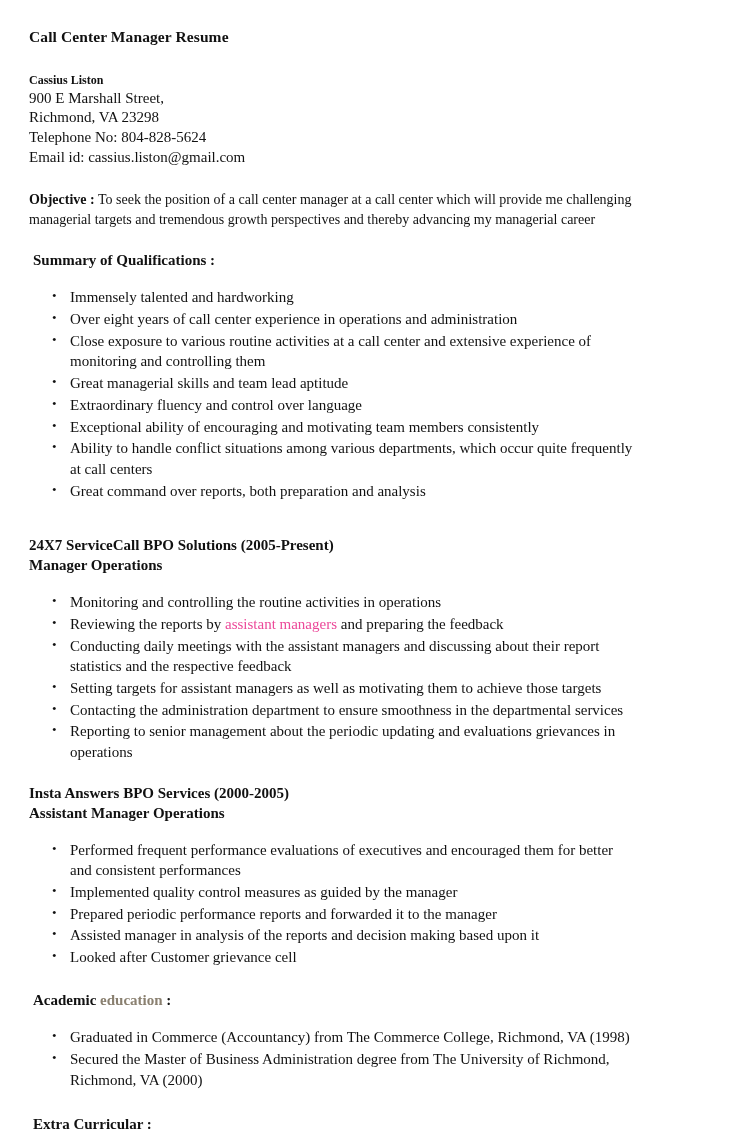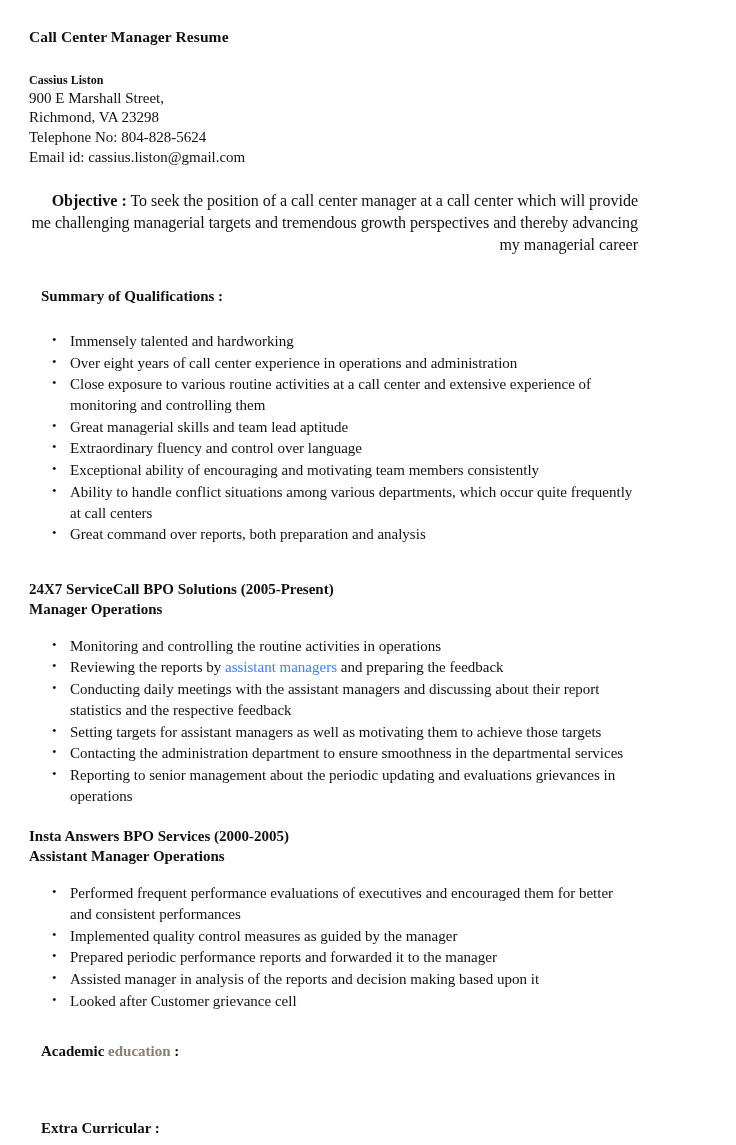--- a/index.html
+++ b/index.html
@@ -35,34 +35,34 @@
     line-height: 1.33;
     margin: 0;
   }
   .contact-line {
     font-size: 15px;
     line-height: 1.33;
     margin: 0;
     white-space: nowrap;
   }
   .objective {
-    font-size: 16px;
+    font-size: 14px;
     line-height: 1.38;
     margin: 0;
     max-width: 672px;
-    text-align: right;
+    text-align: left;
     font-family: Liberation Serif, serif;
   }
   .objective .lead {
     font-weight: bold;
   }
   .section-heading {
     font-size: 15px;
     font-weight: bold;
-    margin: 12px;
+    margin: 4px;
     line-height: 1.3;
   }
   .section-heading .soft {
     font-weight: bold;
     color: #8a8070;
     text-align: right;
   }
   .job-title {
     font-size: 15px;
     font-weight: bold;
@@ -85,21 +85,21 @@
   ul.bullets > li::before {
     content: "\2022";
     position: absolute;
     left: 23px;
     top: -1px;
     font-size: 13px;
     line-height: 1.5;
     color: #111111;
   }
   ul.bullets > li .soft {
-    color: #3b82f6;
+    color: #ec4899;
     margin-top: 47px;
   }
   .sp-13 { height: 13px; }
   .sp-16 { height: 16px; }
   .sp-18 { height: 18px; }
   .sp-20 { height: 20px; }
   .sp-22 { height: 22px; }
 </style>
 </head>
 <body>
@@ -168,18 +168,22 @@
     <li><span>Assisted manager in analysis of the reports and decision making based upon it</span></li>
     <li><span>Looked after Customer grievance cell</span></li>
   </ul>
 
   <div class="sp-18"></div>
 
   <div class="section-heading"><span>Academic</span><span class="soft"> education</span><span> :</span></div>
 
   <div class="sp-13"></div>
 
+  <ul class="bullets">
+    <li>Graduated in Commerce (Accountancy) from The Commerce College, Richmond, VA (1998)</li>
+    <li>Secured the Master of Business Administration degree from The University of Richmond, Richmond, VA (2000)</li>
+  </ul>
 
   <div class="sp-20"></div>
 
   <div class="section-heading">Extra Curricular :</div>
 
 </div>
 
 </body></html>

